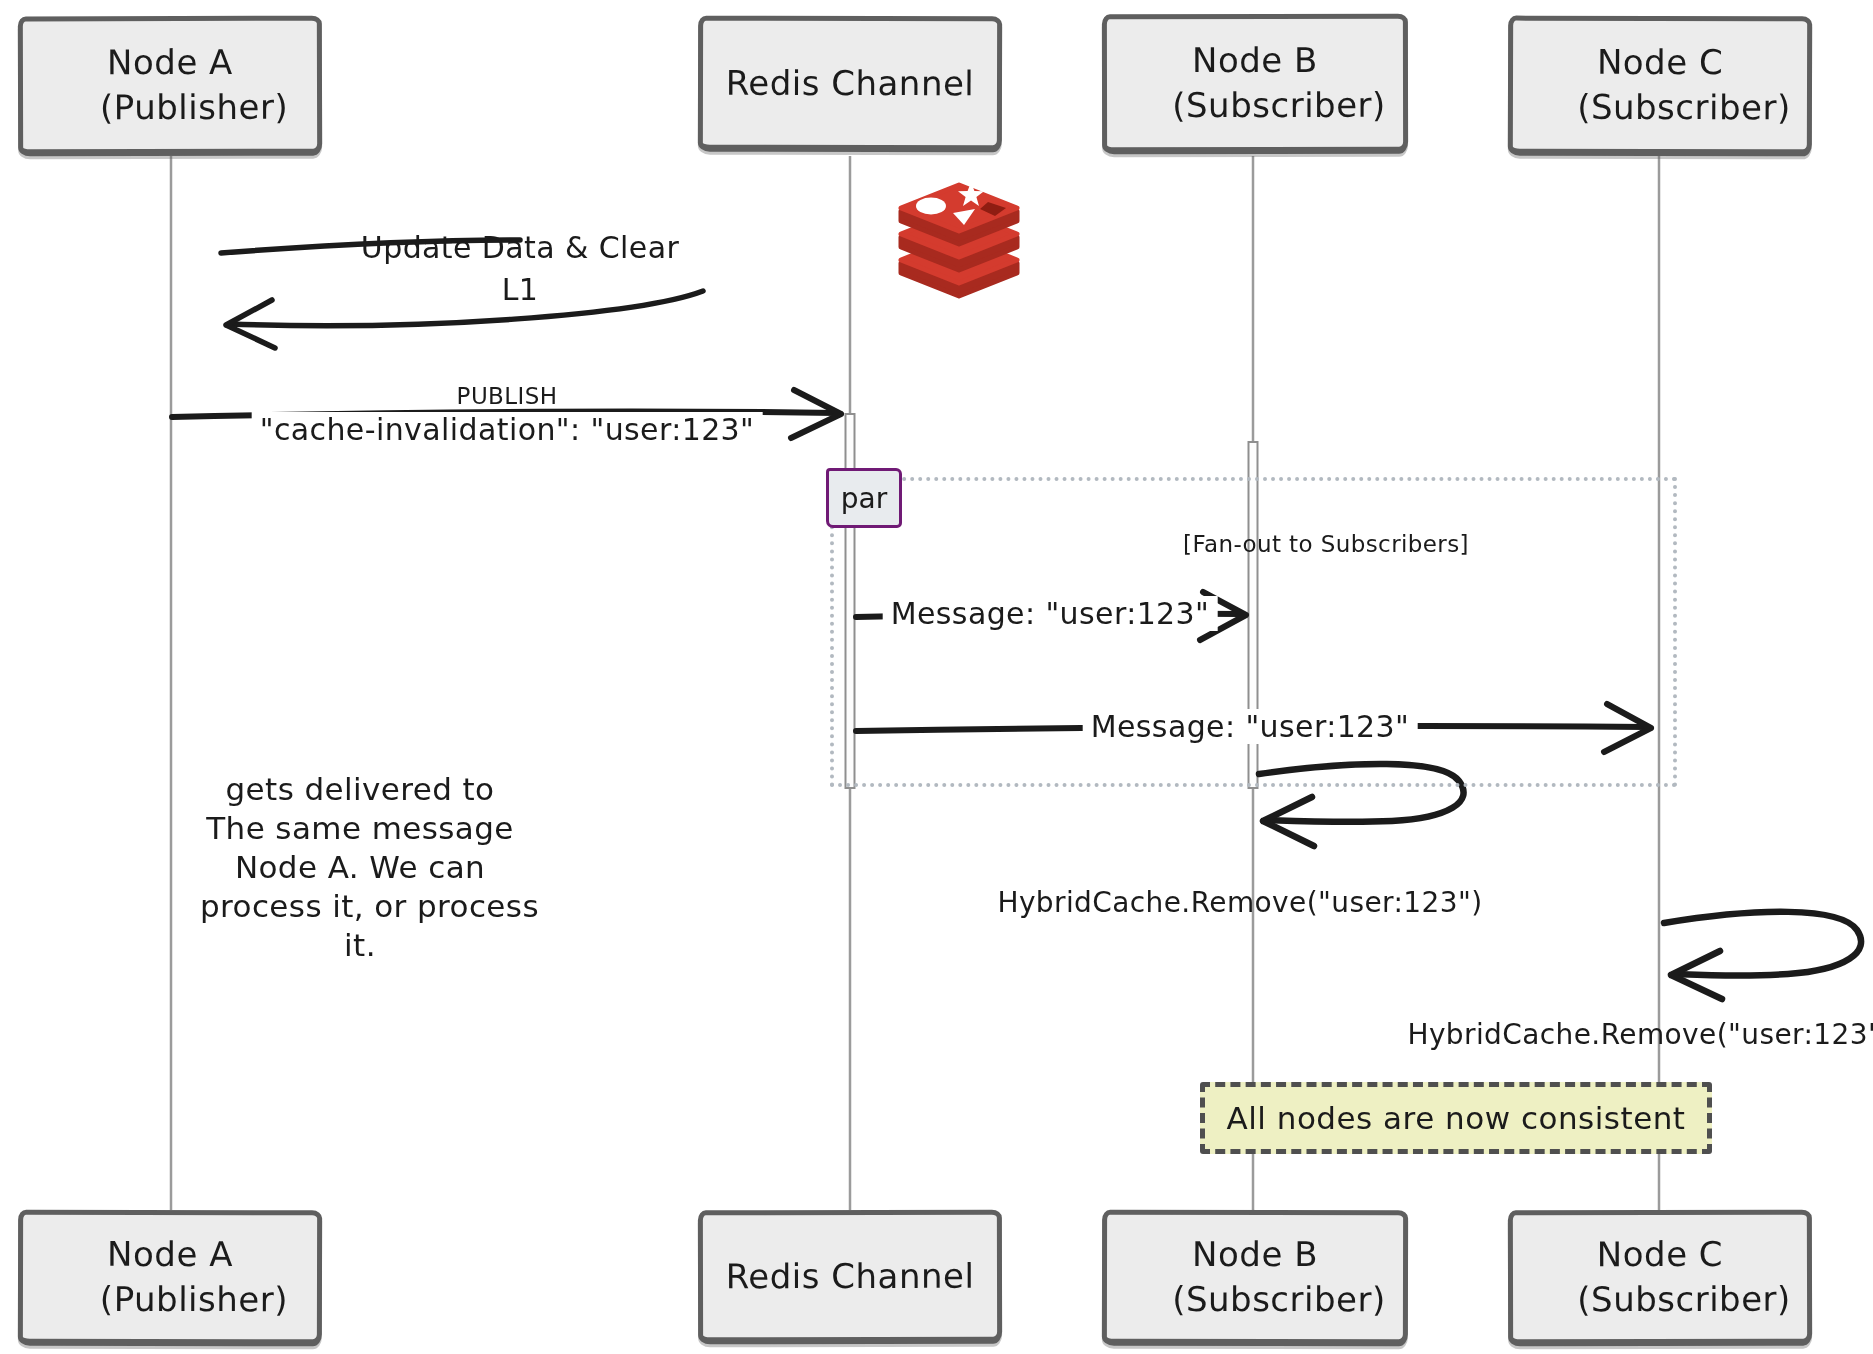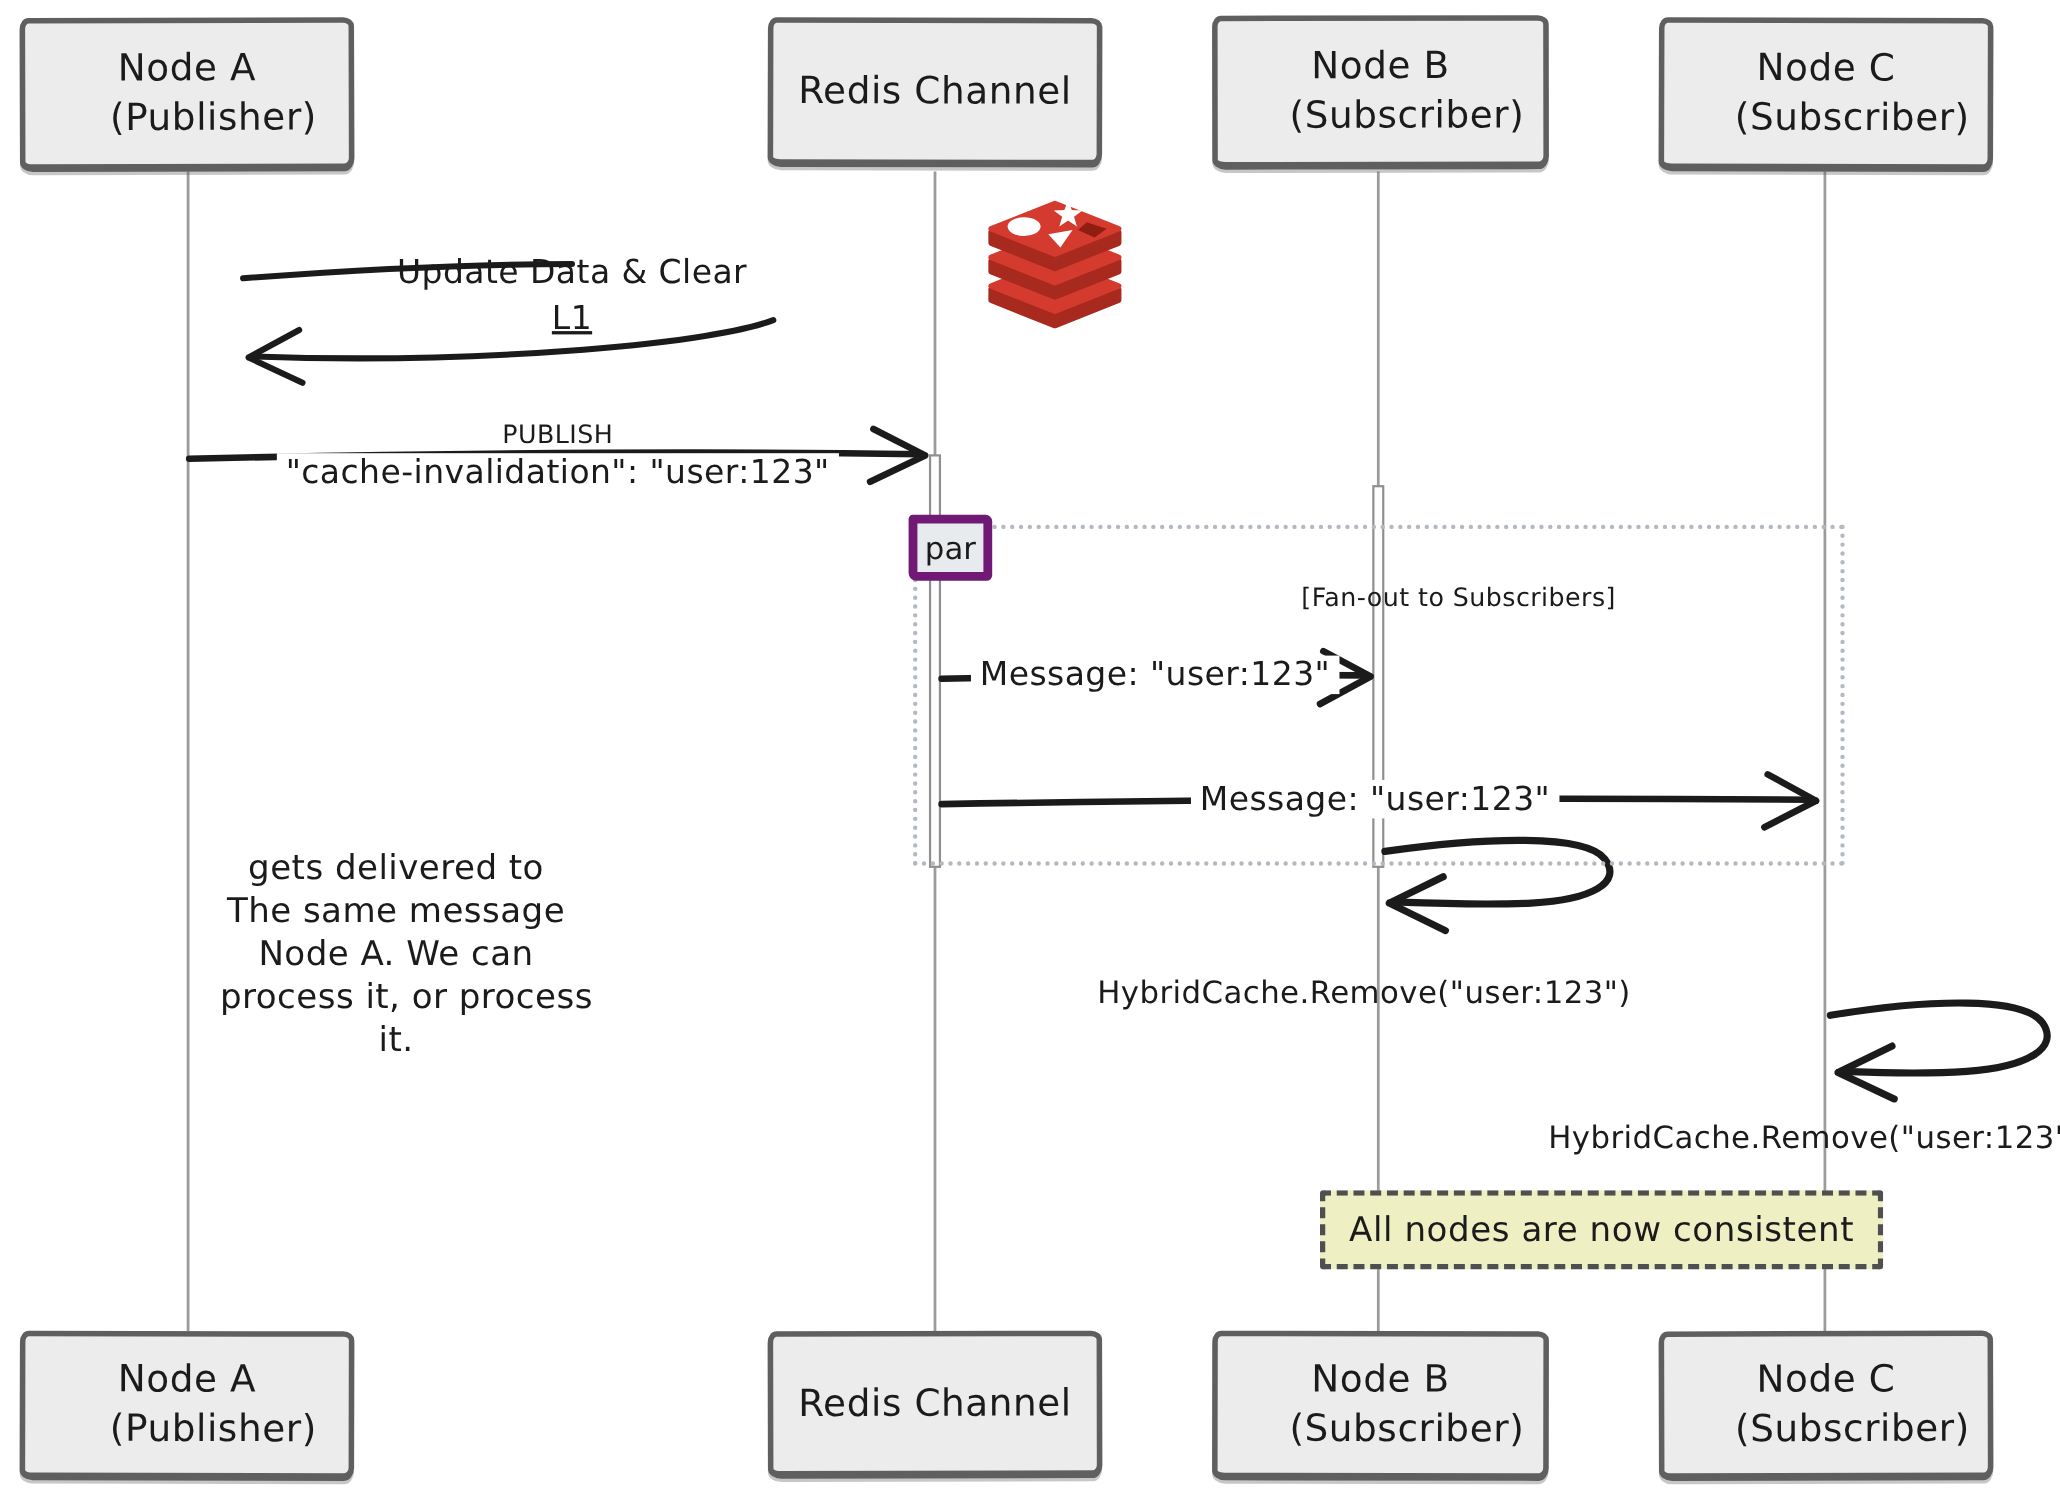--- a/index.html
+++ b/index.html
@@ -22,21 +22,21 @@
   
   .lbl{position:absolute;transform:translateX(-50%);white-space:nowrap;
        font-size:30px;letter-spacing:.4px;text-align:center;}
   .lbl.onLine{background:#ffffff;padding:0 8px;}
   .lbl.big{font-size:23px;margin-top:19px;}
   .lbl.small{font-size:28px;}
   
   .par-frame{position:absolute;left:830px;top:477px;width:847px;height:310px;
     border:4px dotted #b2b9c0;box-sizing:border-box;}
   .par-tag{position:absolute;left:826px;top:468px;width:76px;height:60px;
-    background:#e8ebee;border:8px solid #701a75;border-radius:4px 6px 5px 7px;
+    background:#e8ebee;border:3px solid #701a75;border-radius:4px 6px 5px 7px;
     display:flex;align-items:center;justify-content:center;font-size:28px;box-sizing:border-box;}
   
   .note{position:absolute;left:1200px;top:1082px;width:512px;height:72px;
     background:#eef0c3;border:5px dashed #4f4f4f;border-radius:3px;box-sizing:border-box;
     display:flex;align-items:center;justify-content:center;font-size:31px;letter-spacing:.5px;}
   
   .sidenote{position:absolute;left:200px;top:770px;width:320px;text-align:center;
     font-size:31px;line-height:39px;letter-spacing:.4px;}
   .sidenote span{display:block;white-space:nowrap;}
 </style>
@@ -146,21 +146,21 @@
 
         <polygon points="78,1 81.4,10 91,10.3 83.4,16 86,25 78,19.5 70,25 72.6,16 65,10.3 74.6,10" fill="#ffffff"></polygon>
         <ellipse cx="38" cy="25" rx="15" ry="8.5" fill="#ffffff"></ellipse>
         <path d="M60 32 L82 28 L71 44 Z" fill="#ffffff"></path>
         <path d="M95 21 L113 27 L102 35 L87 28 Z" fill="#8f1d12"></path>
       </g>
     </g>
   </svg>
 
   <div class="lbl" style="left:520px;top:230px;">Update Data &amp; Clear</div>
-  <div class="lbl" style="left:520px;top:272px;text-decoration:underline;">L1</div>
+  <div class="lbl" style="left:520px;top:272px;">L1</div>
 
   <div class="lbl big" style="left:507px;top:364px;">PUBLISH</div>
   <div class="lbl onLine" style="left:507px;top:412px;">"cache-invalidation": "user:123"</div>
 
   <div class="lbl onLine" style="left:1050px;top:596px;">Message: "user:123"</div>
   <div class="lbl onLine" style="left:1250px;top:709px;">Message: "user:123"</div>
 
   <div class="lbl small" style="left:1240px;top:886px;">HybridCache.Remove("user:123")</div>
   <div class="lbl small" style="left:1650px;top:1018px;">HybridCache.Remove("user:123")</div>
 

